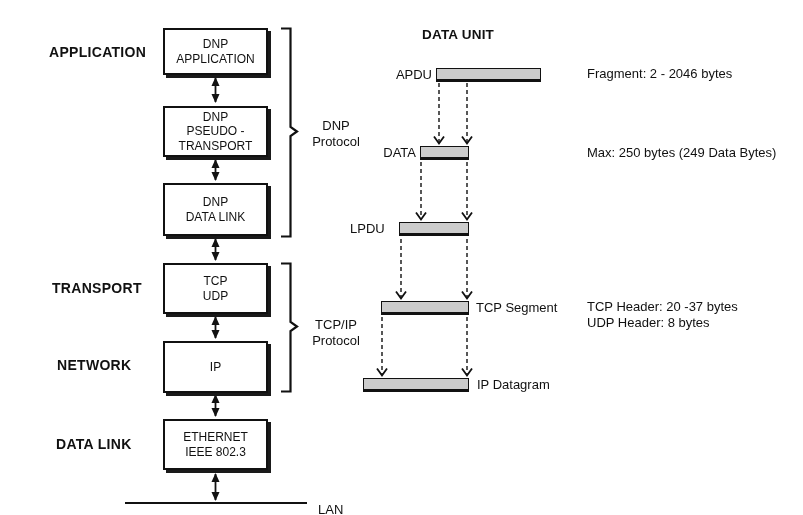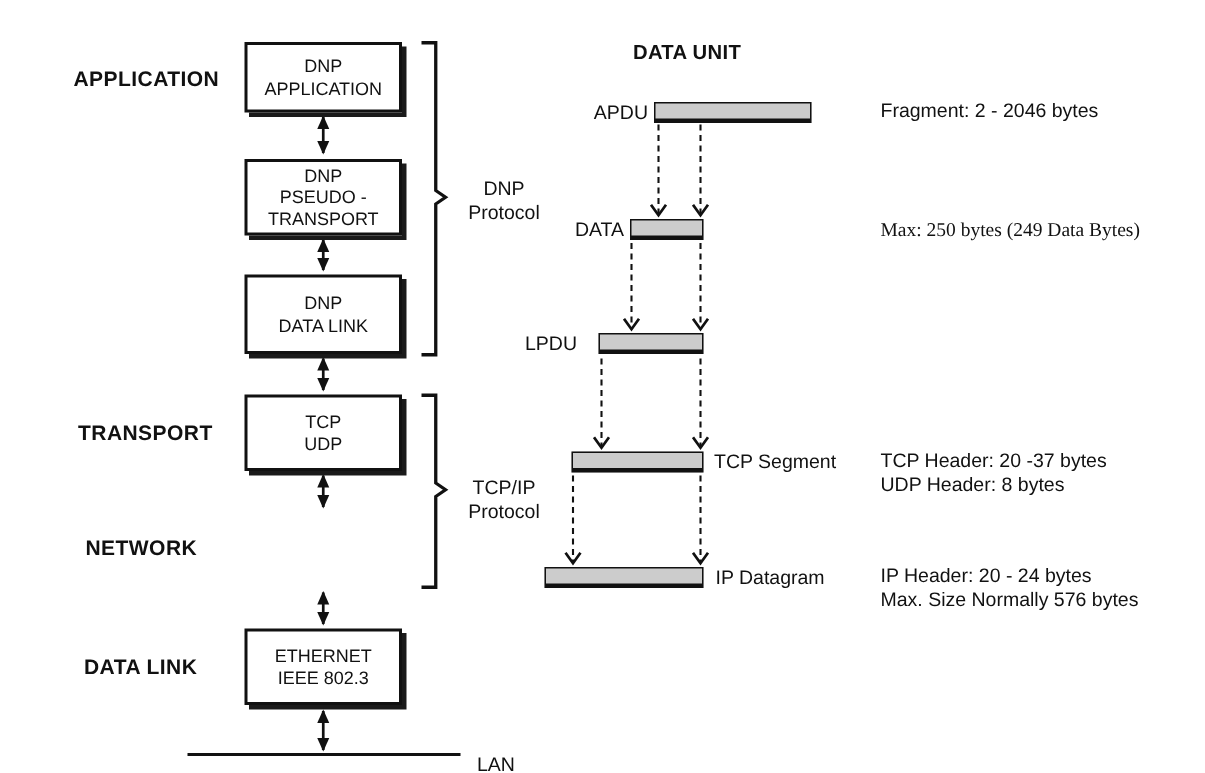--- a/index.html
+++ b/index.html
@@ -99,21 +99,21 @@
   .plab-ip   { left: 477px; top: 378px; }
 
   .annotation {
     position: absolute;
     left: 587px;
     font-size: 13px;
     line-height: 16px;
     white-space: pre-line;
   }
   .ann-apdu { top: 66px; }
-  .ann-tpdu { top: 145px; font-family: Liberation Serif, serif; }
+  .ann-tpdu { top: 145px; }
   .ann-lpdu { top: 221px; }
   .ann-tcp  { top: 299px; }
   .ann-ip   { top: 376px; }
 
   .lan-label {
     position: absolute;
     left: 318px; top: 502px;
     font-size: 13px;
     white-space: nowrap;
   }
@@ -167,20 +167,21 @@
 
   <div class="stack-box box-1">DNP
 APPLICATION</div>
   <div class="stack-box box-2">DNP
 PSEUDO -
 TRANSPORT</div>
   <div class="stack-box box-3">DNP
 DATA LINK</div>
   <div class="stack-box box-4">TCP
 UDP</div>
+  <div class="stack-box box-5">IP</div>
   <div class="stack-box box-6">ETHERNET
 IEEE 802.3</div>
 
   <div class="bracket-label brk-dnp">DNP
 Protocol</div>
   <div class="bracket-label brk-tcpip">TCP/IP
 Protocol</div>
 
   <div class="title-data-unit">DATA UNIT</div>
 
@@ -196,18 +197,16 @@
   <div class="pdu-bar bar-tcp" style="background: rgb(204, 204, 204);"></div>
   <div class="pdu-label plab-tcp">TCP Segment</div>
 
   <div class="pdu-bar bar-ip" style="background: rgb(204, 204, 204);"></div>
   <div class="pdu-label plab-ip">IP Datagram</div>
 
   <div class="annotation ann-apdu">Fragment: 2 - 2046 bytes</div>
   <div class="annotation ann-tpdu">Max: 250 bytes (249 Data Bytes)</div>
   <div class="annotation ann-tcp">TCP Header: 20 -37 bytes
 UDP Header: 8 bytes</div>
-  <div class="annotation ann-ip">IP Header: 20 - 24 bytes
-Max. Size Normally 576 bytes</div>
 
   <div class="lan-label">LAN</div>
 
 </div>
 
 </body></html>

